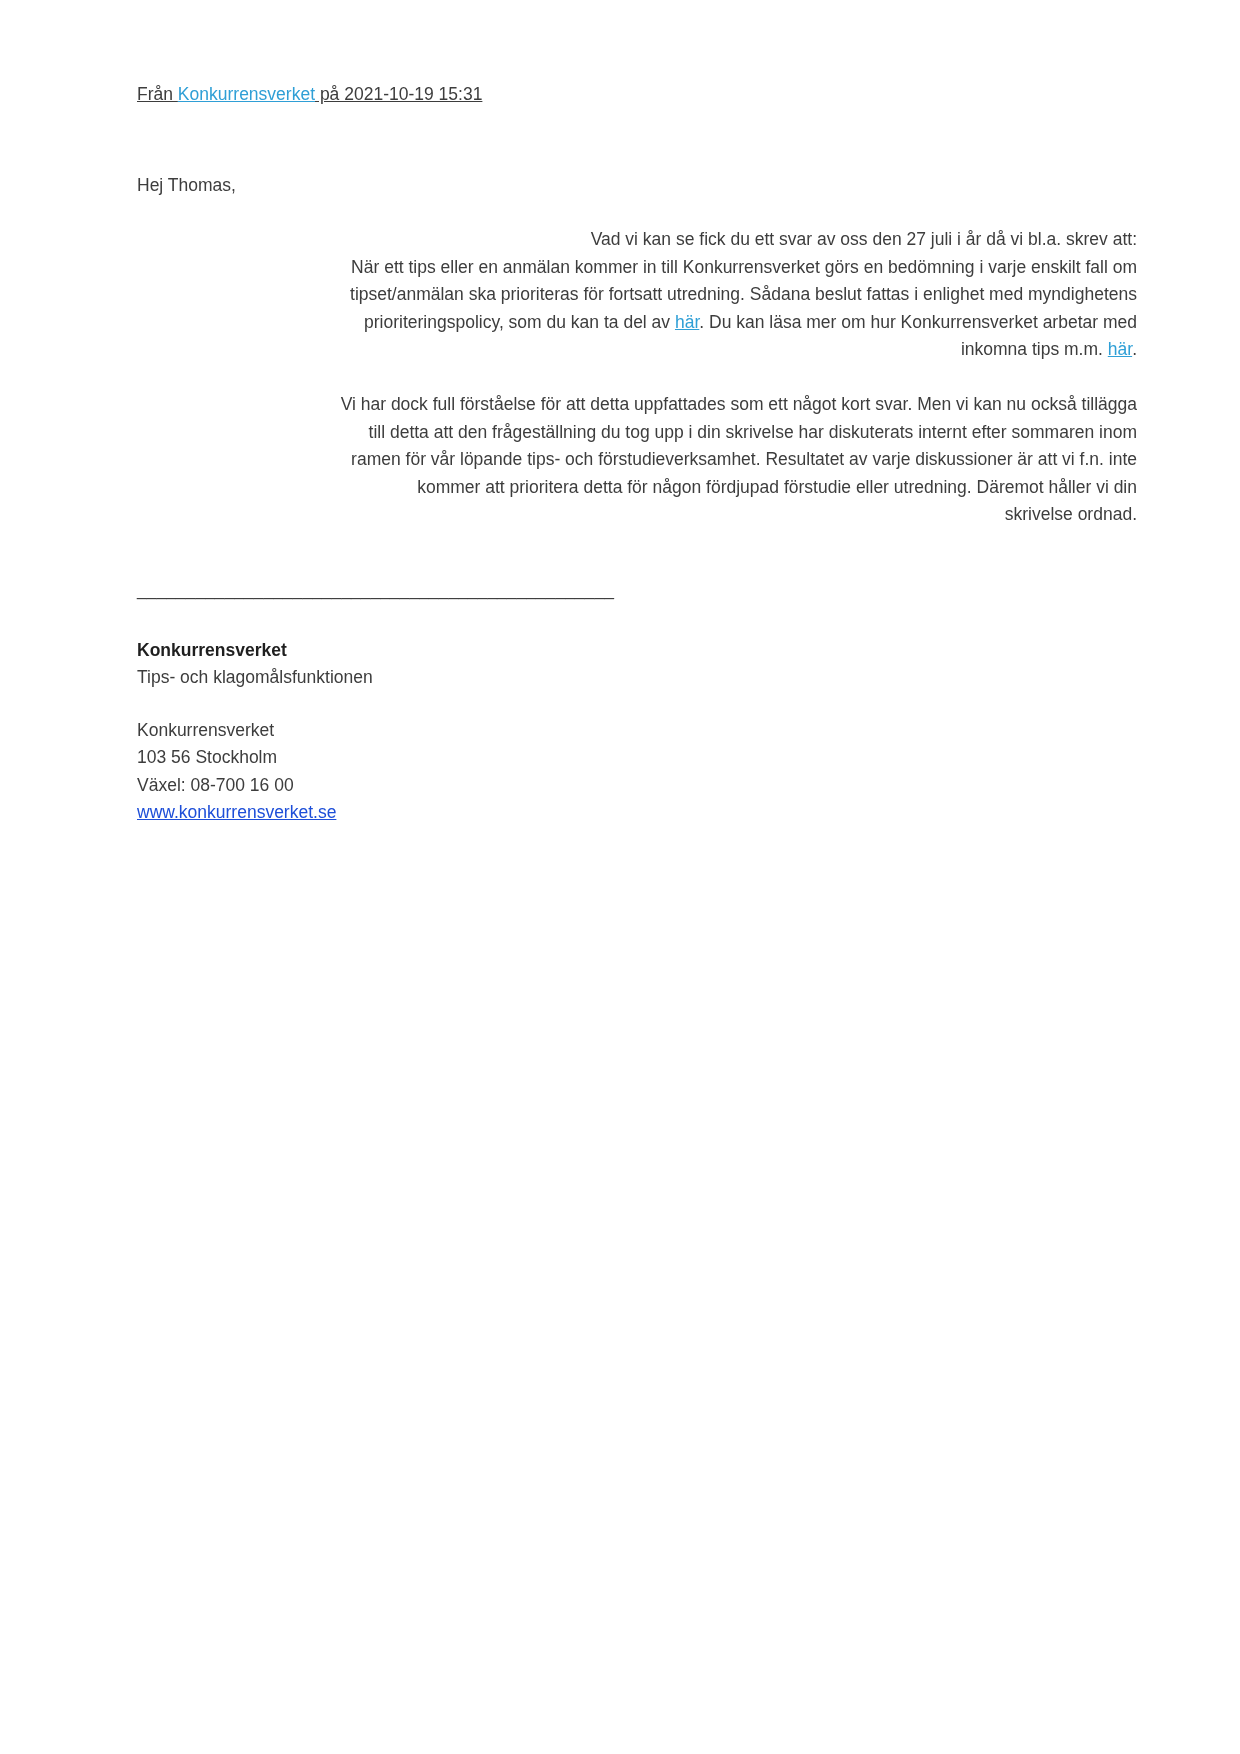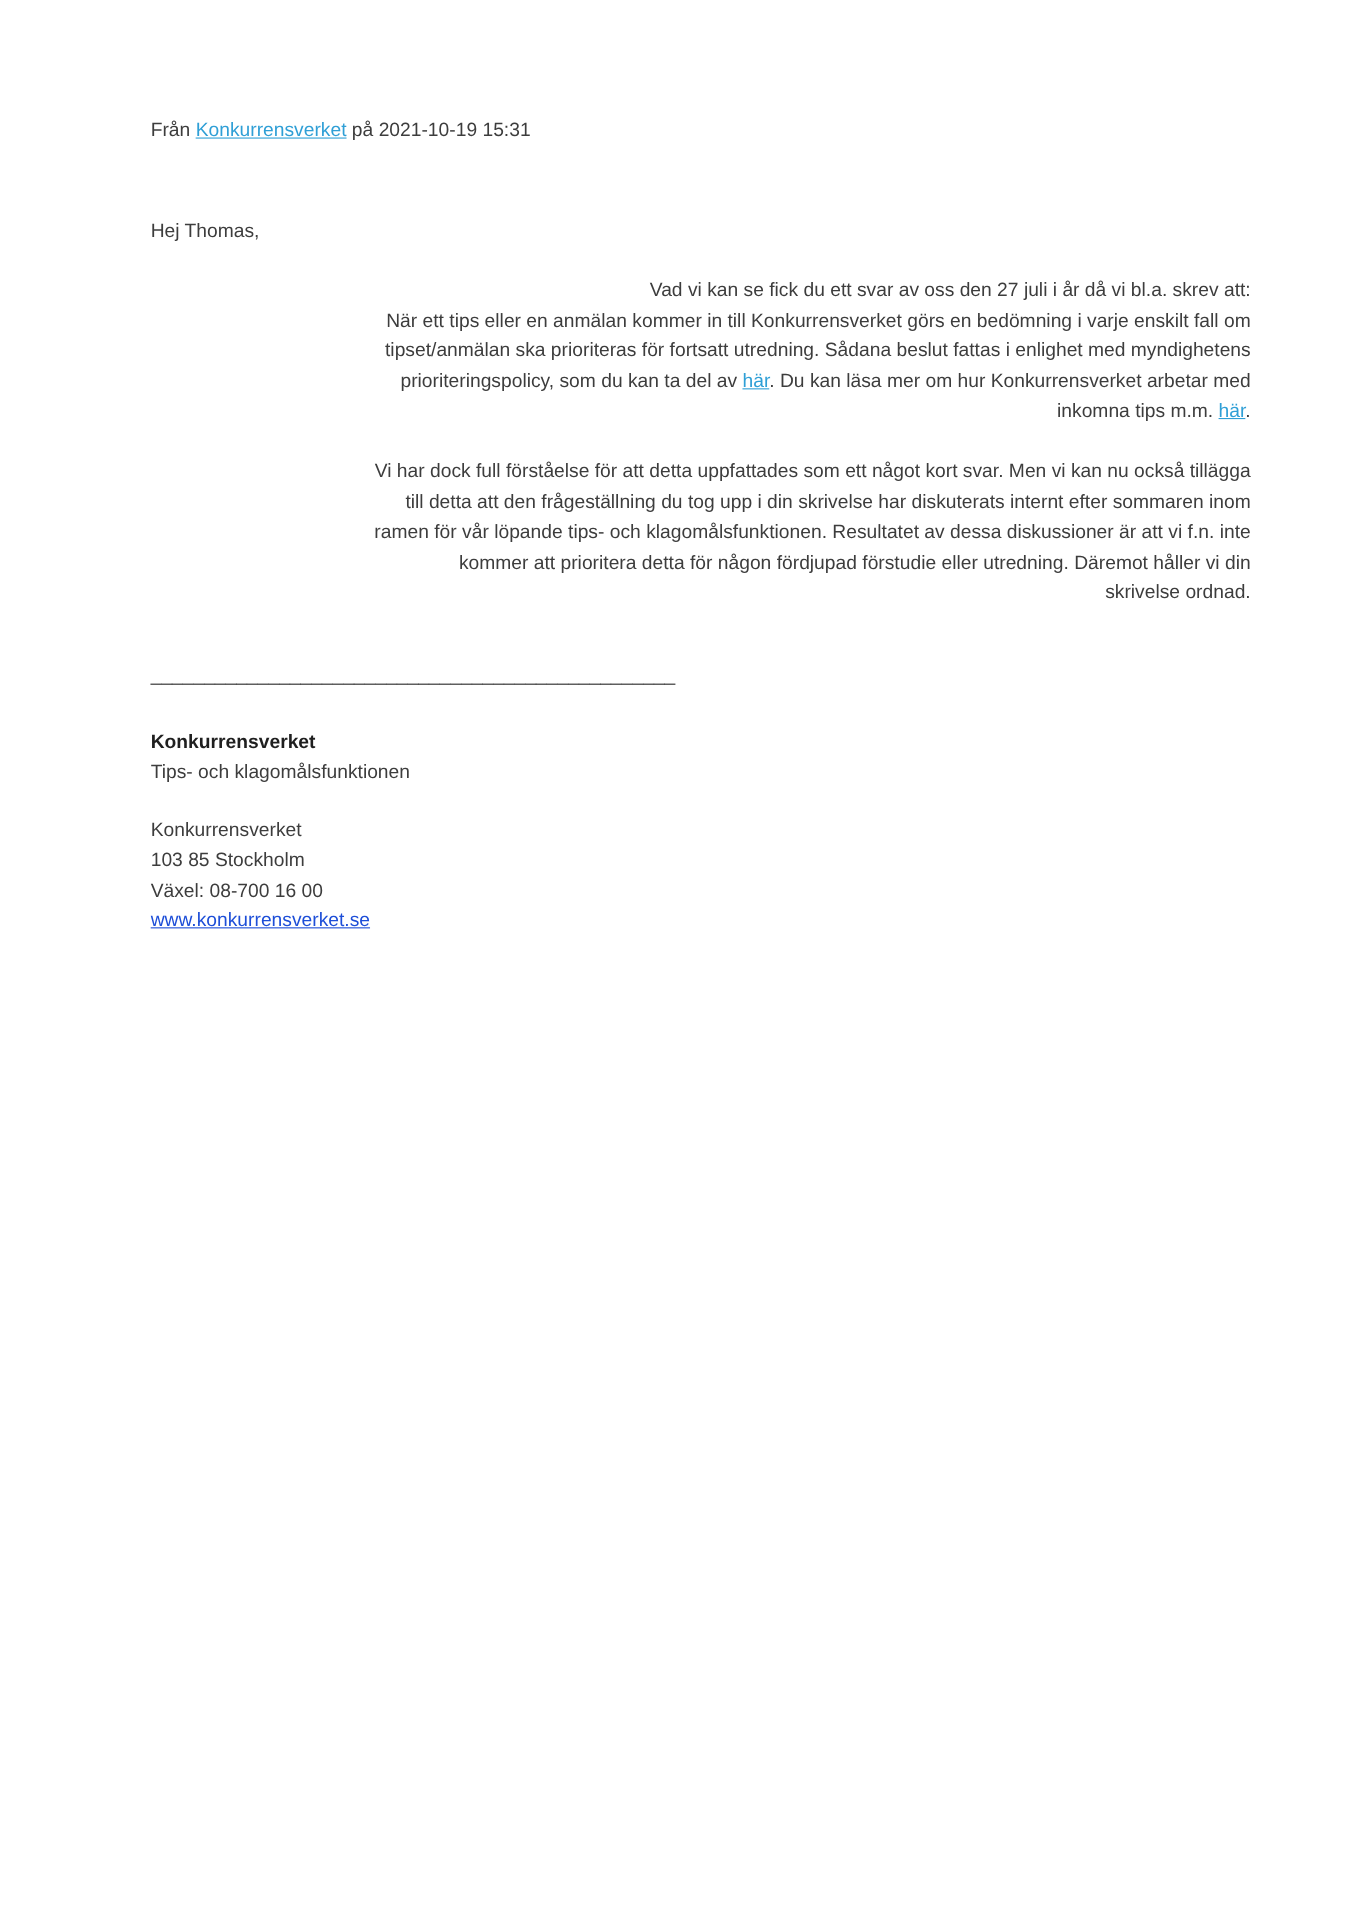--- a/index.html
+++ b/index.html
@@ -17,22 +17,23 @@
     color: #3d3d3d;
     -webkit-font-smoothing: antialiased;
   }
   .content {
     position: absolute;
     left: 137px;
     top: 0;
     width: 1000px;
   }
   .meta-line {
-    margin: 105px 0 0 0;
+    margin: 81px 0 0 0;
     white-space: nowrap;
+    text-decoration: underline;
   }
   .greeting {
     margin: 63px 0 0 0;
   }
   .body-lines {
     margin: 27px 0 0 0;
     text-align: right;
   }
   .line {
     white-space: nowrap;
@@ -79,31 +80,31 @@
 
   <div class="body-lines">
       <div class="line"><span>Vad vi kan se fick du ett svar av oss den 27 juli i år då vi bl.a. skrev att:</span></div>
       <div class="line"><span>När ett tips eller en anmälan kommer in till Konkurrensverket görs en bedömning i varje enskilt fall om</span></div>
       <div class="line"><span>tipset/anmälan ska prioriteras för fortsatt utredning. Sådana beslut fattas i enlighet med myndighetens</span></div>
       <div class="line"><span>prioriteringspolicy, som du kan ta del av </span><a href="#" class="lnk">här</a><span>. Du kan läsa mer om hur Konkurrensverket arbetar med</span></div>
       <div class="line"><span>inkomna tips m.m. </span><a href="#" class="lnk">här</a><span>.</span></div>
       <div class="line">&nbsp;</div>
       <div class="line"><span>Vi har dock full förståelse för att detta uppfattades som ett något kort svar. Men vi kan nu också tillägga</span></div>
       <div class="line"><span>till detta att den frågeställning du tog upp i din skrivelse har diskuterats internt efter sommaren inom</span></div>
-      <div class="line"><span>ramen för vår löpande tips- och klagomålsfunktionen. Resultatet av dessa diskussioner är att vi f.n. inte</span></div>
+      <div class="line"><span>ramen för vår löpande tips- och förstudieverksamhet. Resultatet av varje diskussioner är att vi f.n. inte</span></div>
       <div class="line"><span>kommer att prioritera detta för någon fördjupad förstudie eller utredning. Däremot håller vi din</span></div>
       <div class="line"><span>skrivelse ordnad.</span></div>
       <div class="line">&nbsp;</div>
     </div>
 
   <div class="divider">_________________________________________________</div>
 
   <div class="org-bold">Konkurrensverket</div>
   <div class="dept">Tips- och klagomålsfunktionen</div>
 
   <div class="sig-block">
     <div>Konkurrensverket</div>
-    <div>103 85 Stockholm</div>
+    <div>103 56 Stockholm</div>
     <div>Växel: 08-700 16 00</div>
     <div><a class="site" href="#">www.konkurrensverket.se</a></div>
   </div>
 
 </div>
 
 </body></html>

